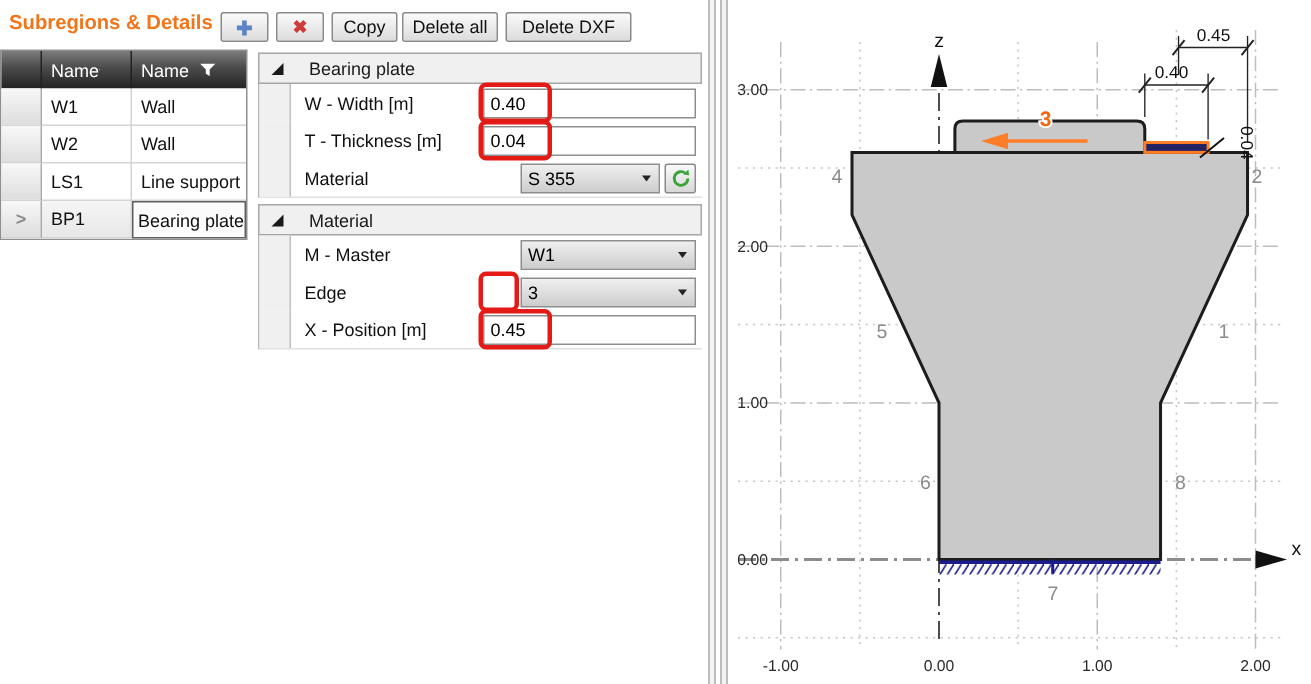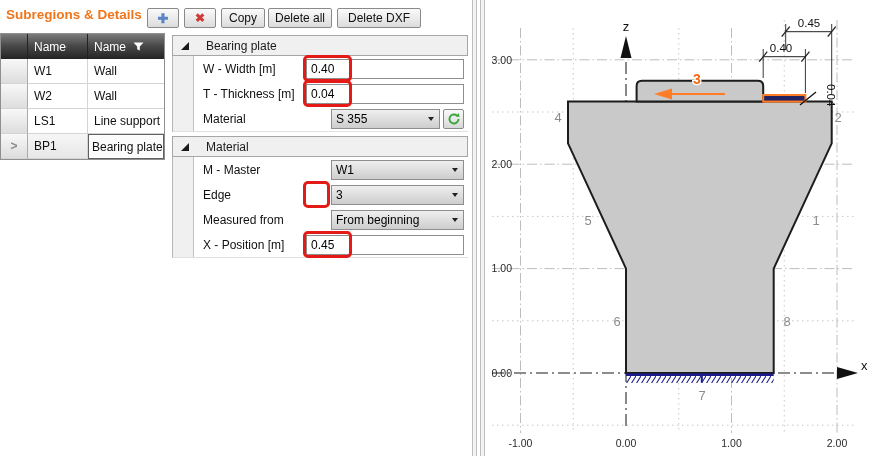--- a/index.html
+++ b/index.html
@@ -62,21 +62,21 @@
   }
   .sect2{margin-top:4px;}
   .expander{
     width:0;height:0;border-bottom:8px solid #1a1a1a;border-left:8px solid transparent;
     margin-left:8px;margin-right:17px;
   }
   .sect-title{font-size:12px;color:#1a1a1a;}
   .sect-body{border-left:1px solid #b5b5b5;border-bottom:1px solid #e0e0e0;}
   .prow{display:flex;align-items:center;height:25px;}
   .gutter{width:20px;align-self:stretch;background:#f0f0f0;border-right:1px solid #c0c0c0;}
-  .plabel{width:112px;padding-left:9px;font-size:12px;color:#101010;box-sizing:border-box;}
+  .plabel{width:128px;padding-left:9px;font-size:12px;color:#101010;box-sizing:border-box;}
   .pctrl{position:relative;flex:1;margin-right:4px;display:flex;gap:3px;}
   .tbox{
     width:100%;height:20px;box-sizing:border-box;border:1px solid #8e8e8e;background:#fff;
     font-family:"Liberation Sans",sans-serif;font-size:12px;color:#000;padding:0 0 0 4px;outline:none;
   }
   .dropdown{
     flex:1;height:20px;box-sizing:border-box;border:1px solid #8e8e8e;
     background:linear-gradient(180deg,#efefef,#cdcdcd);
     display:flex;align-items:center;font-size:12px;color:#000;padding-left:4px;position:relative;margin-left:25px;
   }
@@ -228,30 +228,20 @@
       <div class="pctrl">
         <div class="dropdown">
           <span>3</span>
           <span class="dd-arrow"></span>
         </div>
         <span class="hl hl-narrow"></span>
       </div>
     </div>
     <div class="prow">
       <div class="gutter"></div>
-      <div class="plabel">Measured from</div>
-      <div class="pctrl">
-        <div class="dropdown">
-          <span>From beginning</span>
-          <span class="dd-arrow"></span>
-        </div>
-      </div>
-    </div>
-    <div class="prow">
-      <div class="gutter"></div>
       <div class="plabel">X - Position [m]</div>
       <div class="pctrl">
         <input class="tbox" type="text" value="0.45" style="">
         <span class="hl hl-wide"></span>
       </div>
     </div>
   </div>
 </div>
 
 <div class="splitter"></div>

